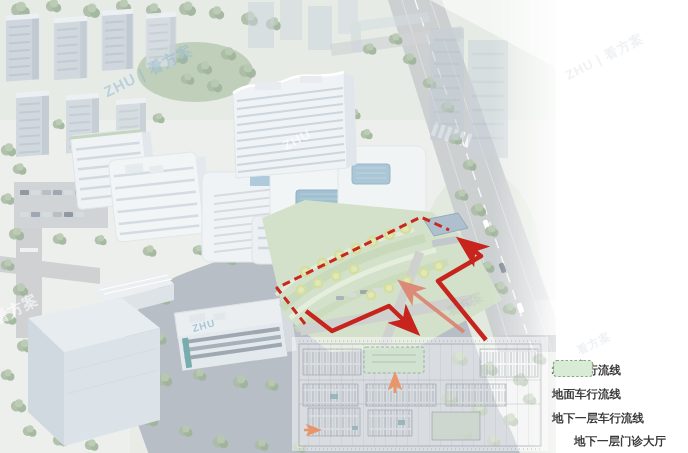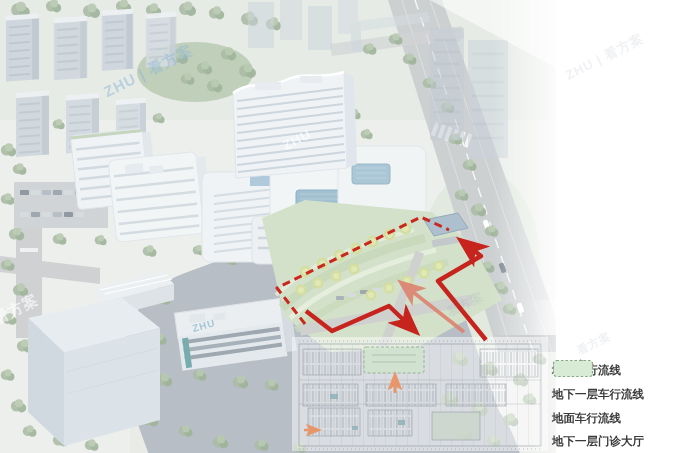--- a/index.html
+++ b/index.html
@@ -420,33 +420,33 @@
 <div class="legend">
   <div class="lg-row">
     <svg width="42" height="12">
       <line x1="2" y1="6" x2="31" y2="6" stroke-width="3.2" stroke="#dd8270"></line>
       <polygon points="29,1 42,6 29,11 33,6" fill="#dd8270"></polygon>
     </svg>
     <span class="lg-label">地面人行流线</span>
   </div>
   <div class="lg-row">
     <svg width="42" height="12">
+      <line x1="2" y1="6" x2="31" y2="6" stroke-width="4" stroke="#c6241c"></line>
+      <polygon points="28,0.5 42,6 28,11.5 32.5,6" fill="#c6241c"></polygon>
+    </svg>
+    <span class="lg-label">地面车行流线</span>
+  </div>
+  <div class="lg-row">
+    <svg width="42" height="12">
       <line x1="2" y1="6" x2="28" y2="6" stroke-width="4" stroke-dasharray="7 5" stroke="#c6241c"></line>
       <polygon points="28,0.5 42,6 28,11.5 32.5,6" fill="#c6241c"></polygon>
     </svg>
     <span class="lg-label">地下一层车行流线</span>
   </div>
-  <div class="lg-row">
-    <svg width="42" height="12">
-      <line x1="2" y1="6" x2="31" y2="6" stroke-width="4" stroke="#c6241c"></line>
-      <polygon points="28,0.5 42,6 28,11.5 32.5,6" fill="#c6241c"></polygon>
-    </svg>
-    <span class="lg-label">地面车行流线</span>
-  </div>
-  <div class="lg-row" style="height:20px;">
+  <div class="lg-row" style="height:20px;justify-content:center;">
     <svg width="42" height="19">
       <rect class="area-swatch" x="1.5" y="1.5" width="39" height="16" rx="3" fill="#d7ebd5"></rect>
     </svg>
     <span class="lg-label">地下一层门诊大厅</span>
   </div>
 </div>
 
 </div>
 
 </body></html>

